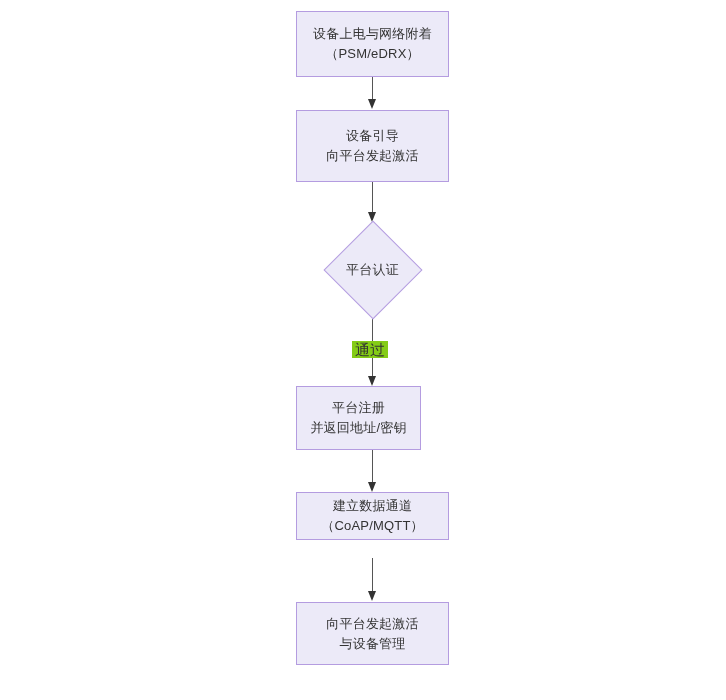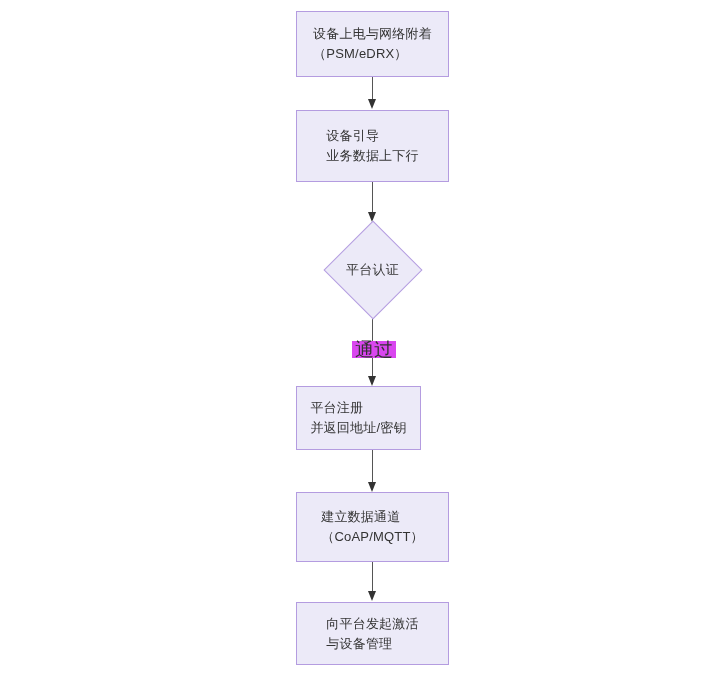--- a/index.html
+++ b/index.html
@@ -35,21 +35,21 @@
     font-size: 13px;
     line-height: 20px;
     text-align: center;
     letter-spacing: 0.2px;
     white-space: pre-line;
   }
 
   .node-label {
     display: block;
     white-space: pre-line;
-    text-align: left;
+    text-align: center;
   }
 
   
   .decision {
     position: absolute;
     box-sizing: border-box;
     background: #ECEAF8;
     border: 1px solid #B49CE0;
     transform: rotate(45deg);
   }
@@ -78,23 +78,23 @@
   .edge-head {
     position: absolute;
     width: 0;
     height: 0;
     border-left: 4.5px solid transparent;
     border-right: 4.5px solid transparent;
     border-top: 10px solid #333333;
   }
   .edge-label {
     position: absolute;
-    background: #d946ef;
+    background: #84cc16;
     color: #333333;
-    font-size: 19px;
+    font-size: 15px;
     line-height: 17px;
     padding: 0 3px;
     white-space: nowrap;
     text-align: center;
   }
 </style>
 </head>
 <body>
 
 <div id="flow-canvas">
@@ -115,34 +115,34 @@
   <div class="edge-line" style="left:372px; top:558px; height:35px;"></div>
   <div class="edge-head" style="left:368px; top:591px;"></div>
 
   <div class="node" style="left:296px; top:11px; width:153px; height:66px;">
     <span class="node-label">设备上电与网络附着
 （PSM/eDRX）</span>
   </div>
 
   <div class="node" style="left:296px; top:110px; width:153px; height:72px;">
     <span class="node-label">设备引导
-业务数据上下行</span>
+向平台发起激活</span>
   </div>
 
   <div class="decision-wrap" style="left:323px; top:222px; width:99px; height:96px;">
     <div class="decision" style="left:15px; top:13px; width:70px; height:70px;"></div>
     <span class="decision-label">平台认证</span>
   </div>
 
   <div class="node" style="left:296px; top:386px; width:125px; height:64px;">
     <span class="node-label">平台注册
 并返回地址/密钥</span>
   </div>
 
-  <div class="node" style="left:296px; top:492px; width:153px; height:70px;">
+  <div class="node" style="left:296px; top:492px; width:153px; height:48px;">
     <span class="node-label">建立数据通道
 （CoAP/MQTT）</span>
   </div>
 
   <div class="node" style="left:296px; top:602px; width:153px; height:63px;">
     <span class="node-label">向平台发起激活
 与设备管理</span>
   </div>
 
 </div>

